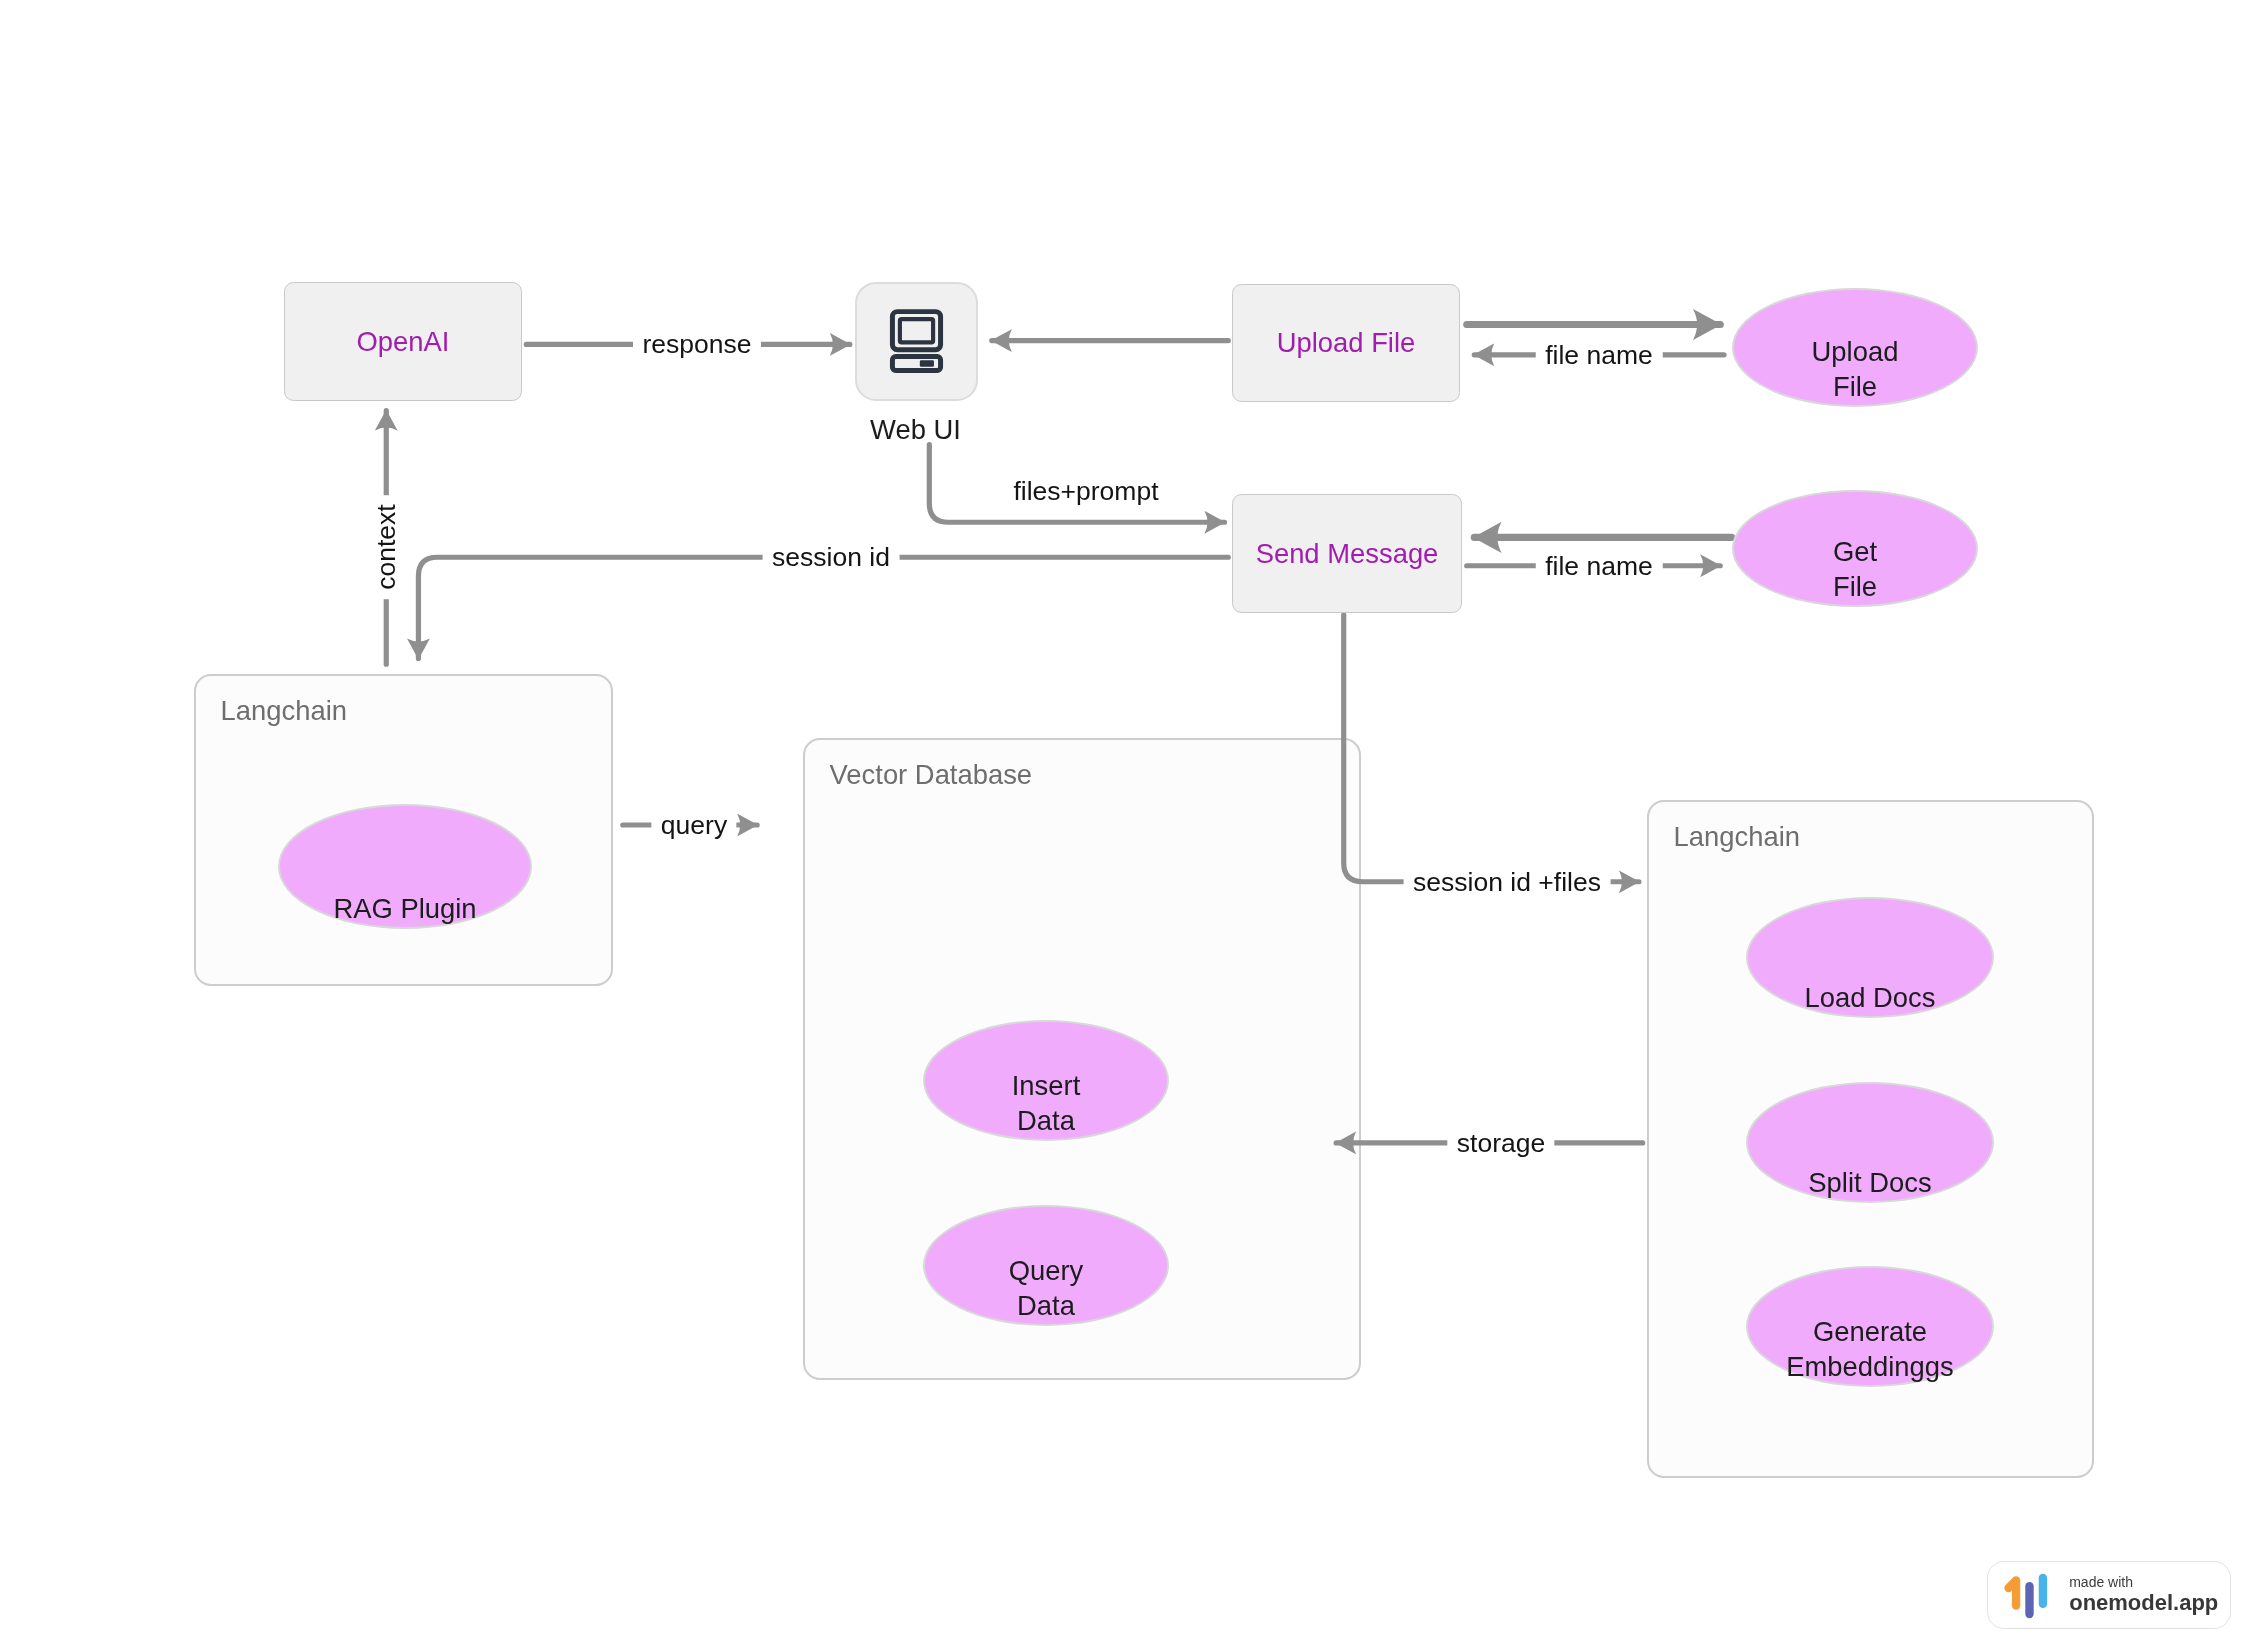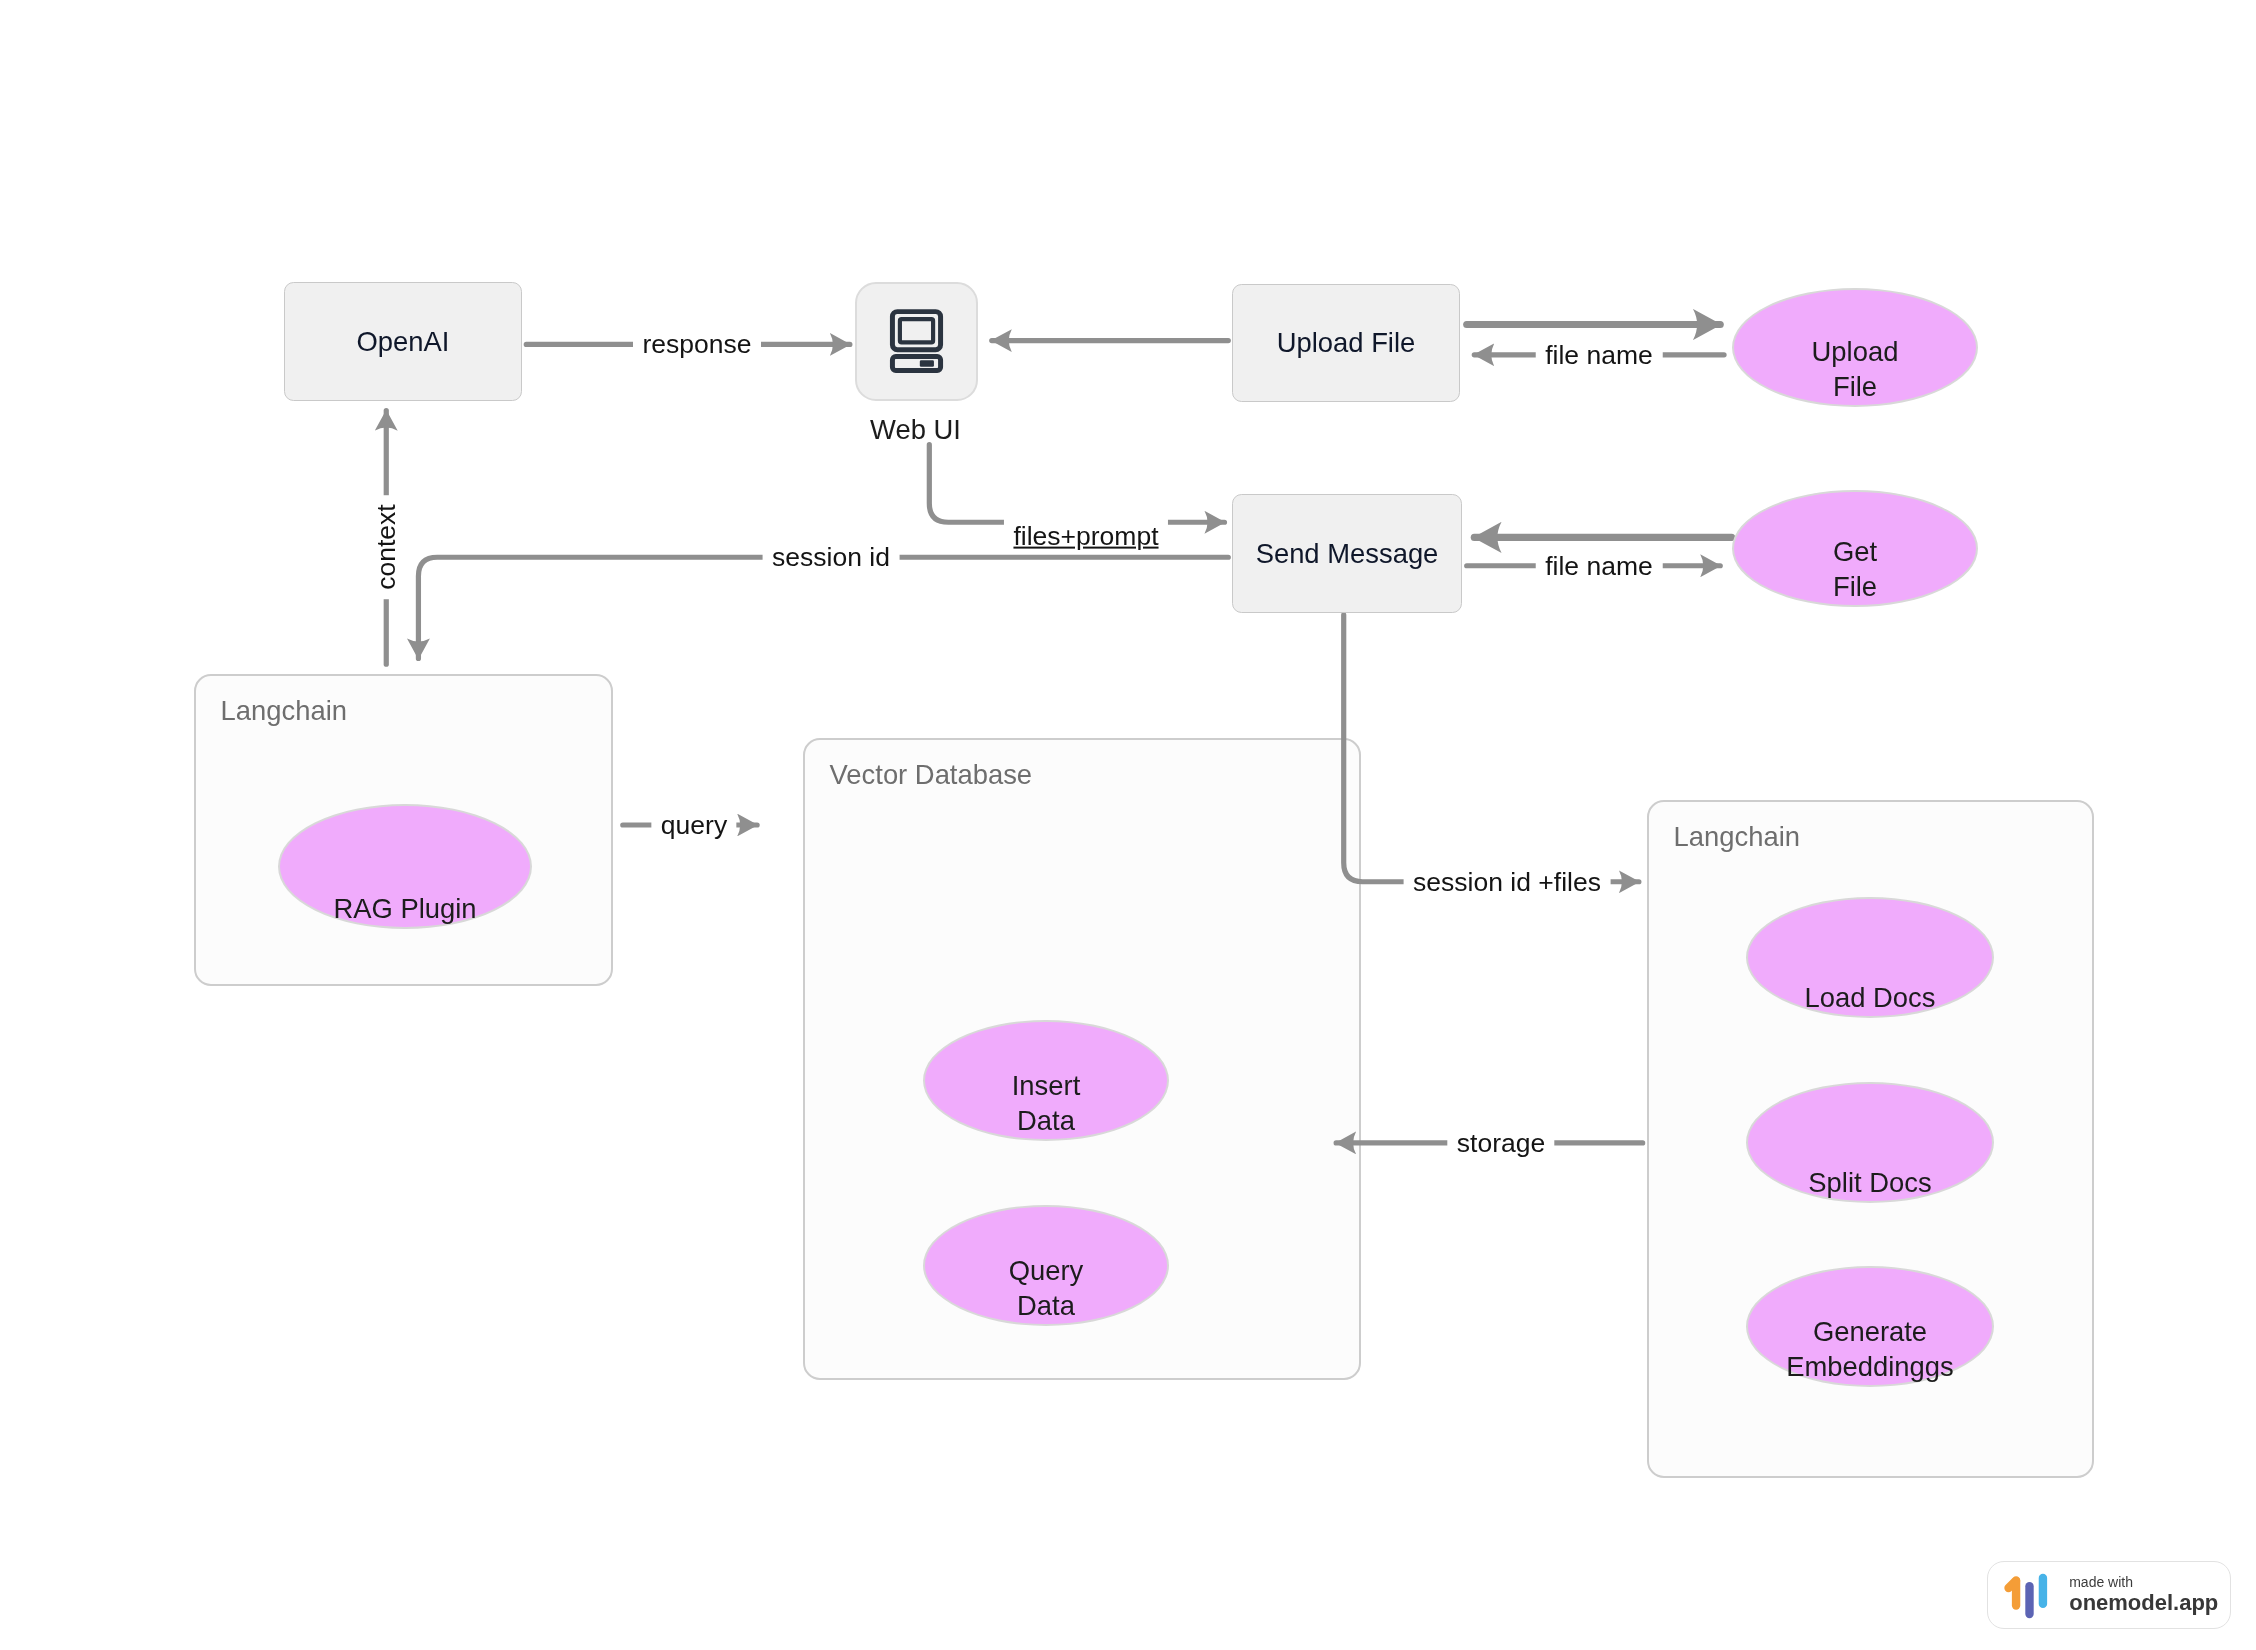--- a/index.html
+++ b/index.html
@@ -4,21 +4,21 @@
 <style>
   html,body{margin:0;padding:0;background:#ffffff;}
   #canvas{
     position:relative;width:2256px;height:1650px;background:#ffffff;overflow:hidden;
     font-family:"Liberation Sans","DejaVu Sans",sans-serif;
   }
   svg.wires{position:absolute;left:0;top:0;z-index:1;}
   .node{
     position:absolute;background:#f0f0f0;border:1.9px solid #c9c9c9;border-radius:9.5px;
     display:flex;align-items:center;justify-content:center;
-    font-size:27.4px;color:#0f172a;z-index:2;box-sizing:border-box;text-align:right;
+    font-size:27.4px;color:#a21caf;z-index:2;box-sizing:border-box;text-align:right;
   }
   .tile{
     position:absolute;background:#f0f0f0;border:2.8px solid #dcdcdc;border-radius:21px;
     display:flex;align-items:center;justify-content:center;z-index:2;box-sizing:border-box;
   }
   .tile-label{
     position:absolute;text-align:center;font-size:27.4px;color:#1c1c1c;z-index:2;
   }
   .group{
     position:absolute;background:#fcfcfc;border:2.4px solid #cdcdcd;border-radius:17px;
@@ -139,21 +139,21 @@
     <span>Split Docs</span>
   </div>
   <div class="ellipse" style="left:1746px;top:1266px;width:248px;height:121px;">
     <span>Generate
 Embeddinggs</span>
   </div>
 
   <div class="edge-label" style="left:697px;top:344px;">response</div>
   <div class="edge-label" style="left:1599px;top:355px;">file name</div>
   <div class="edge-label" style="left:1599px;top:566px;">file name</div>
-  <div class="edge-label" style="left:1086px;top:536px;text-decoration:underline;">files+prompt</div>
+  <div class="edge-label" style="left:1086px;top:491px;">files+prompt</div>
   <div class="edge-label" style="left:831px;top:557px;">session id</div>
   <div class="edge-label vertical" style="left:386px;top:547px;">context</div>
   <div class="edge-label" style="left:694px;top:825px;">query</div>
   <div class="edge-label" style="left:1507px;top:882px;">session id +files</div>
   <div class="edge-label" style="left:1501px;top:1143px;">storage</div>
 
   <a class="badge">
     <svg width="53" height="47" viewBox="0 0 62 56">
       <g stroke-linecap="round" fill="none" stroke-width="10">
         <path d="M6 19 L15 10" stroke="#F49D37"></path>

